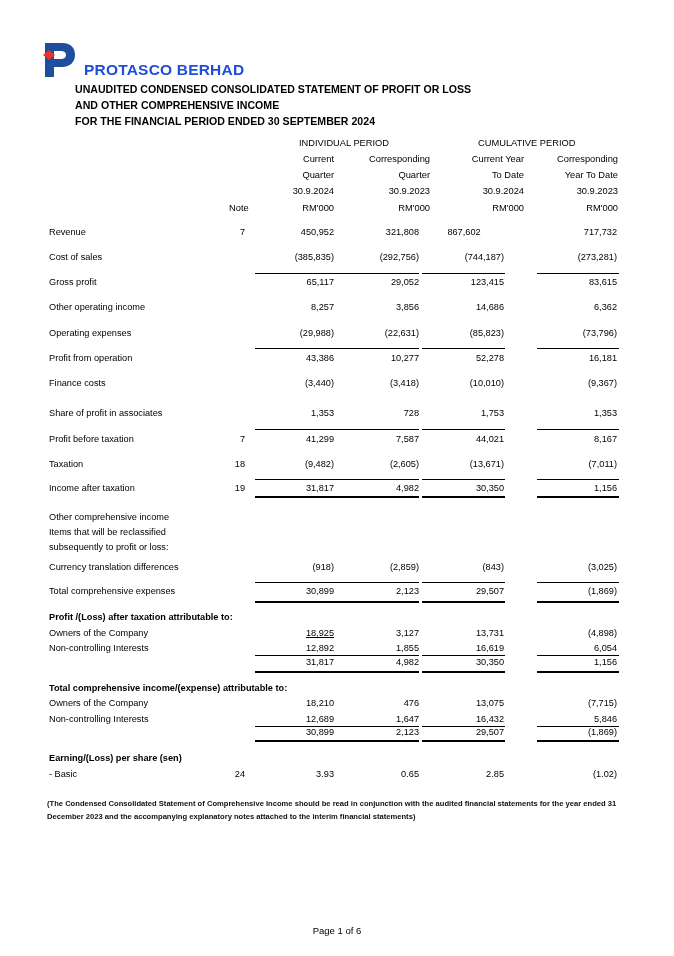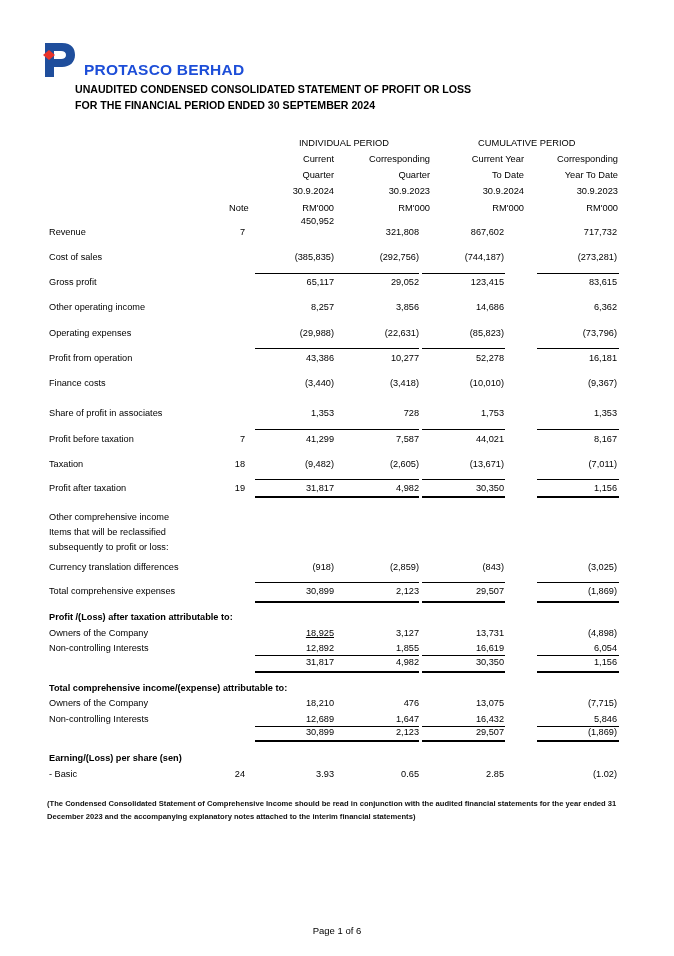--- a/index.html
+++ b/index.html
@@ -41,20 +41,21 @@
 <div class="logo">
   <svg class="logo-mark" viewBox="0 0 34 36">
     <path d="M3 1 H20 C30 1 33 7 33 13 C33 20 28 25 20 25 H12 V35 H3 Z M12 9 V17 H19 C22 17 24 15.5 24 13 C24 10.5 22 9 19 9 Z" fill="#1f4e9c" fill-rule="evenodd"></path>
     <path d="M1 13 L7 8 L13 13 L7 18 Z" fill="#e8332a"></path>
   </svg>
   <span class="logo-text">PROTASCO BERHAD</span>
 </div>
 
 <div class="titles">
   <div>UNAUDITED CONDENSED CONSOLIDATED STATEMENT OF PROFIT OR LOSS</div>
+  <div>AND OTHER COMPREHENSIVE INCOME</div>
   <div>FOR THE FINANCIAL PERIOD ENDED 30 SEPTEMBER 2024</div>
 </div>
 
 <div class="hdr u" style="left:299px; top:138px;">INDIVIDUAL PERIOD</div>
 <div class="hdr u" style="left:478px; top:138px;">CUMULATIVE PERIOD</div>
 
 <div class="hdr u r c0" style="top:154px;">Current</div>
 <div class="hdr u r c1" style="top:154px; left:340px; width:90px;">Corresponding</div>
 <div class="hdr u r c2" style="top:154px; left:424px; width:100px;">Current Year</div>
 <div class="hdr u r c3" style="top:154px;">Corresponding</div>
@@ -71,23 +72,23 @@
 
 <div class="hdr" style="left:229px; top:203px;">Note</div>
 <div class="hdr r c0" style="top:203px;">RM'000</div>
 <div class="hdr r" style="top:203px; left:340px; width:90px;">RM'000</div>
 <div class="hdr r" style="top:203px; left:424px; width:100px;">RM'000</div>
 <div class="hdr r c3" style="top:203px;">RM'000</div>
 
 <div id="rows">
     <div class="row-label" style="top: 227px;">Revenue</div>
     <div class="note" style="top: 227px;">7</div>
-    <div class="val" style="top: 216px; left: 254px; width: 80px;">450,952</div>
+    <div class="val" style="top: 227px; left: 254px; width: 80px;">450,952</div>
     <div class="val" style="top: 227px; left: 340px; width: 79px;">321,808</div>
-    <div class="val" style="top: 227px; left: 424px; width: 80px;">867,602</div>
+    <div class="val" style="top: 227px; left: 424px; width: 80px; text-align: center;">867,602</div>
     <div class="val" style="top: 227px; left: 520px; width: 97px;">717,732</div>
     <div class="row-label" style="top: 252px;">Cost of sales</div>
     <div class="val" style="top: 252px; left: 254px; width: 80px;">(385,835)</div>
     <div class="val" style="top: 252px; left: 340px; width: 79px;">(292,756)</div>
     <div class="val" style="top: 252px; left: 424px; width: 80px;">(744,187)</div>
     <div class="val" style="top: 252px; left: 520px; width: 97px;">(273,281)</div>
     <div class="row-label" style="top: 277px;">Gross profit</div>
     <div class="val" style="top: 277px; left: 254px; width: 80px;">65,117</div>
     <div class="val" style="top: 277px; left: 340px; width: 79px;">29,052</div>
     <div class="val" style="top: 277px; left: 424px; width: 80px;">123,415</div>
@@ -122,21 +123,21 @@
     <div class="val" style="top: 434px; left: 254px; width: 80px;">41,299</div>
     <div class="val" style="top: 434px; left: 340px; width: 79px;">7,587</div>
     <div class="val" style="top: 434px; left: 424px; width: 80px;">44,021</div>
     <div class="val" style="top: 434px; left: 520px; width: 97px;">8,167</div>
     <div class="row-label" style="top: 459px; text-align: center;">Taxation</div>
     <div class="note" style="top: 459px;">18</div>
     <div class="val" style="top: 459px; left: 254px; width: 80px;">(9,482)</div>
     <div class="val" style="top: 459px; left: 340px; width: 79px;">(2,605)</div>
     <div class="val" style="top: 459px; left: 424px; width: 80px;">(13,671)</div>
     <div class="val" style="top: 459px; left: 520px; width: 97px;">(7,011)</div>
-    <div class="row-label" style="top: 483px;">Profit after taxation</div>
+    <div class="row-label" style="top: 483px;">Income after taxation</div>
     <div class="note" style="top: 483px;">19</div>
     <div class="val" style="top: 483px; left: 254px; width: 80px;">31,817</div>
     <div class="val" style="top: 483px; left: 340px; width: 79px;">4,982</div>
     <div class="val" style="top: 483px; left: 424px; width: 80px;">30,350</div>
     <div class="val" style="top: 483px; left: 520px; width: 97px;">1,156</div>
     <div class="line" style="top: 273px; left: 255px; width: 82px;"></div>
     <div class="line" style="top: 273px; left: 337px; width: 82px;"></div>
     <div class="line" style="top: 273px; left: 422px; width: 83px;"></div>
     <div class="line" style="top: 273px; left: 537px; width: 82px;"></div>
     <div class="line" style="top: 348px; left: 255px; width: 82px;"></div>

